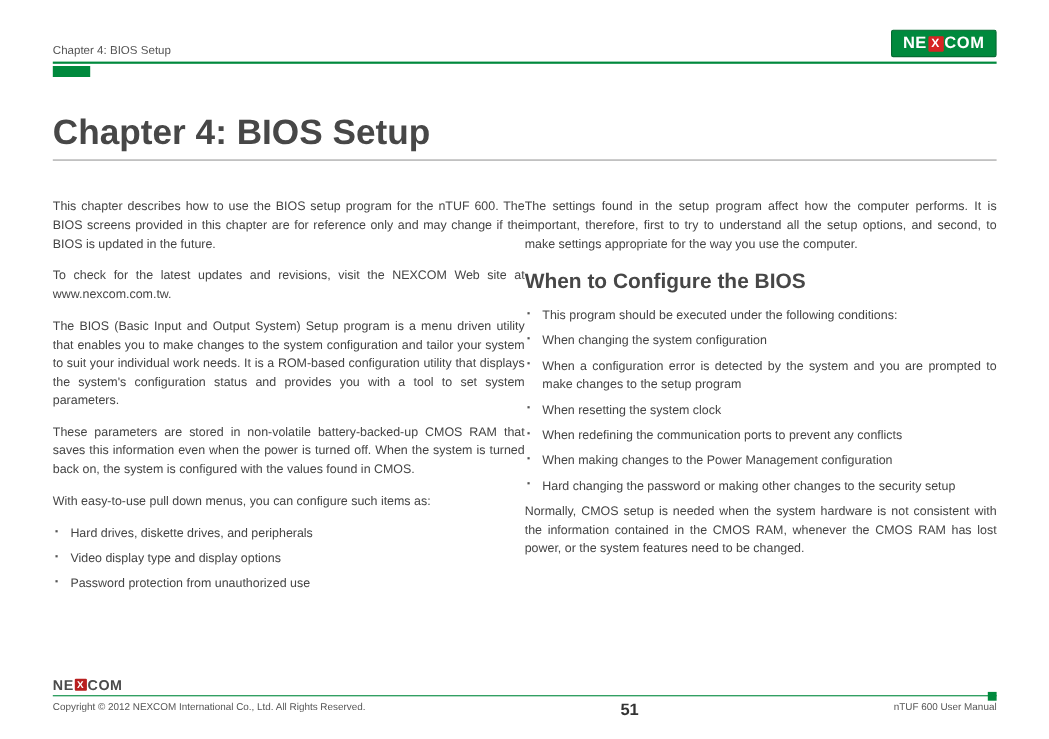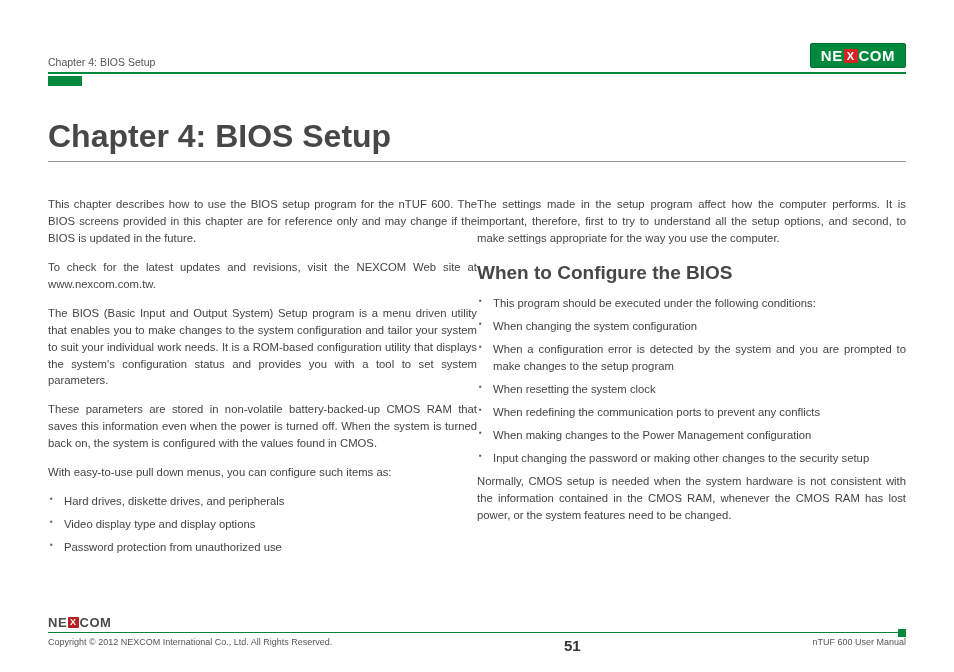--- a/index.html
+++ b/index.html
@@ -5,21 +5,21 @@
   * { box-sizing: border-box; margin: 0; padding: 0; }
   body {
     font-family: "Segoe UI", Arial, sans-serif;
     background: #fff;
     width: 954px;
     height: 672px;
     position: relative;
     color: #4a4a4a;
   }
   .page {
-    padding: 40px 48px 0 48px;
+    padding: 24px 48px 0 48px;
   }
   .header-row {
     display: flex;
     justify-content: space-between;
     align-items: flex-end;
     height: 28px;
   }
   .running-head {
     font-size: 10.5px;
     color: #555;
@@ -174,30 +174,30 @@
       <p>These parameters are stored in non-volatile battery-backed-up CMOS RAM that saves this information even when the power is turned off. When the system is turned back on, the system is configured with the values found in CMOS.</p>
       <p>With easy-to-use pull down menus, you can configure such items as:</p>
       <ul class="doc-list">
         <li>Hard drives, diskette drives, and peripherals</li>
         <li>Video display type and display options</li>
         <li>Password protection from unauthorized use</li>
       </ul>
     </div>
 
     <div class="col">
-      <p>The settings made in the setup program affect how the computer performs. It is important, therefore, first to try to understand all the setup options, and second, to make settings appropriate for the way you use the computer.</p>
+      <p>The settings found in the setup program affect how the computer performs. It is important, therefore, first to try to understand all the setup options, and second, to make settings appropriate for the way you use the computer.</p>
       <div class="h2">When to Configure the BIOS</div>
       <ul class="doc-list">
         <li>This program should be executed under the following conditions:</li>
         <li>When changing the system configuration</li>
         <li>When a configuration error is detected by the system and you are prompted to make changes to the setup program</li>
         <li>When resetting the system clock</li>
         <li>When redefining the communication ports to prevent any conflicts</li>
         <li>When making changes to the Power Management configuration</li>
-        <li>Input changing the password or making other changes to the security setup</li>
+        <li>Hard changing the password or making other changes to the security setup</li>
       </ul>
       <p>Normally, CMOS setup is needed when the system hardware is not consistent with the information contained in the CMOS RAM, whenever the CMOS RAM has lost power, or the system features need to be changed.</p>
     </div>
   </div>
 </div>
 
 <div class="footer">
   <div class="footer-logo">
     <span>NE</span>
     <span class="logo-x">X</span>

